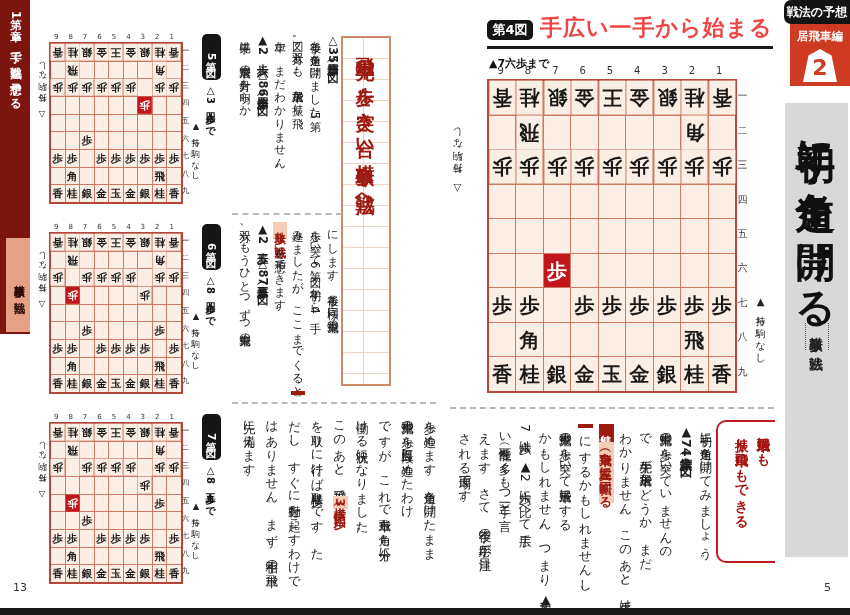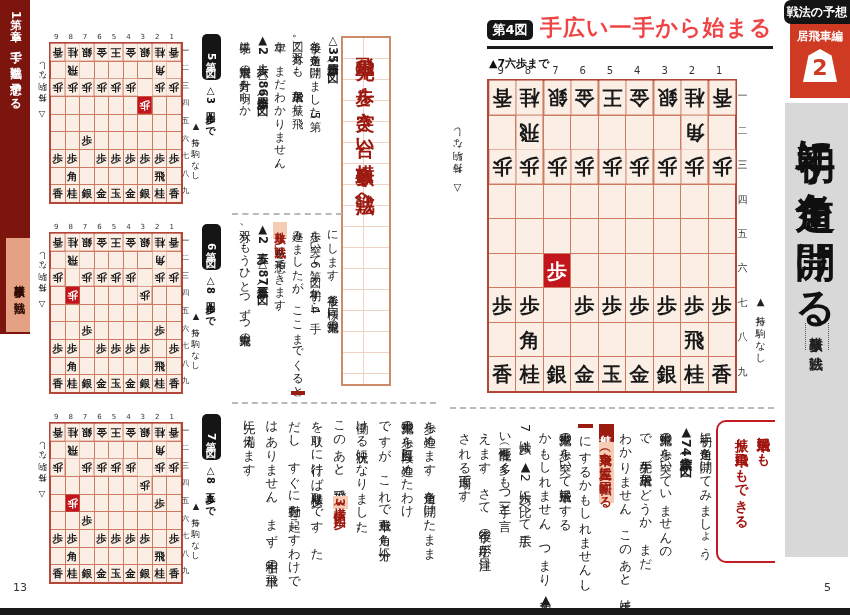--- a/index.html
+++ b/index.html
@@ -84,21 +84,21 @@
   
   .callout{position:absolute;left:716px;top:420px;width:59px;height:143px;
     border:2px solid #c11c23;border-right:none;border-radius:10px 0 0 10px;
     writing-mode:vertical-rl;padding:6px 4px 6px 4px;box-sizing:border-box;}
   .callout p{margin:0 0 0 7px;font-size:13.5px;font-weight:bold;color:#a31510;line-height:1.1;}
 
   
   .side-tab{position:absolute;left:784px;top:0;width:66px;height:24px;background:#141414;
     border-radius:7px 0 0 7px;color:#fff;font-size:12px;font-weight:bold;
     display:flex;align-items:center;justify-content:center;}
-  .side-series{position:absolute;left:790px;top:24px;width:60px;height:74px;background:#cf3a22;text-align:center;}
+  .side-series{position:absolute;left:790px;top:24px;width:60px;height:62px;background:#cf3a22;text-align:center;}
   .series-label{color:#fff;font-weight:bold;font-size:11.5px;margin-top:5px;}
   .series-piece{width:34px;height:33px;background:#ffffff;
     clip-path:polygon(50% 0%,84% 20%,100% 100%,0% 100%,16% 20%);
     margin:5px auto 0;display:flex;align-items:center;justify-content:center;}
   .series-piece span{color:#cf3a22;font-size:22px;font-weight:bold;line-height:1;padding-top:4px;}
   .side-title-col{position:absolute;left:785px;top:103px;width:63px;height:454px;background:#d8d8d8;
     display:flex;flex-direction:column;align-items:center;}
   .side-main{writing-mode:vertical-rl;font-size:40px;font-weight:bold;color:#101010;margin-top:6px;letter-spacing:2px;}
   .side-sub{writing-mode:vertical-rl;font-size:13.5px;font-weight:bold;color:#222;margin-top:13px;
     border-left:1px dotted #555;border-right:1px dotted #555;padding:3px 2px;letter-spacing:1px;}

